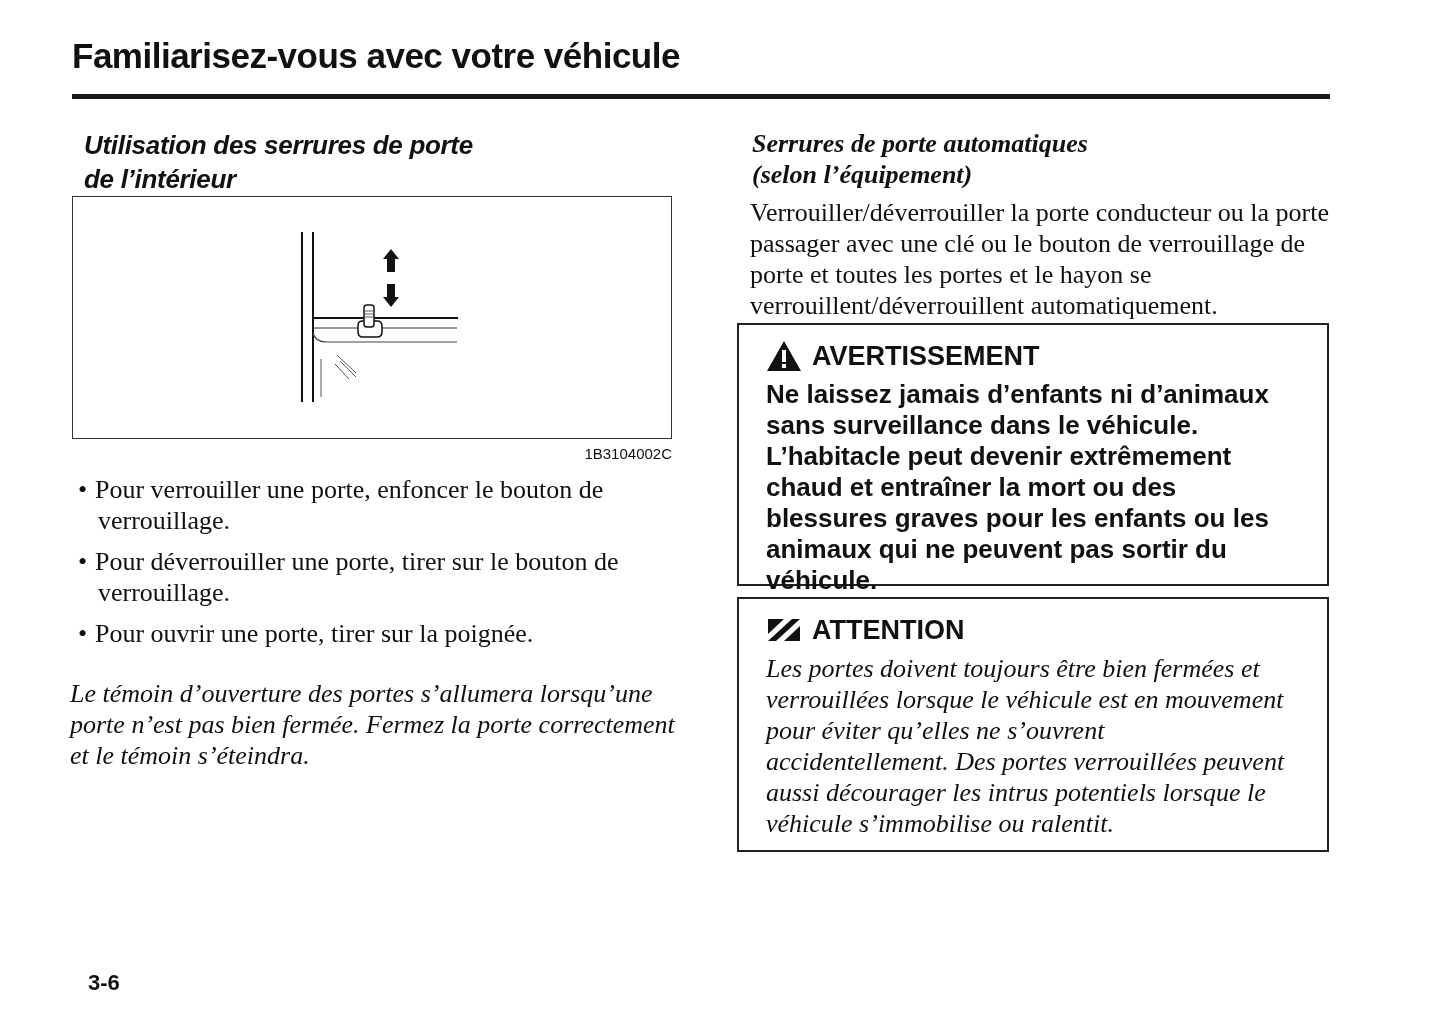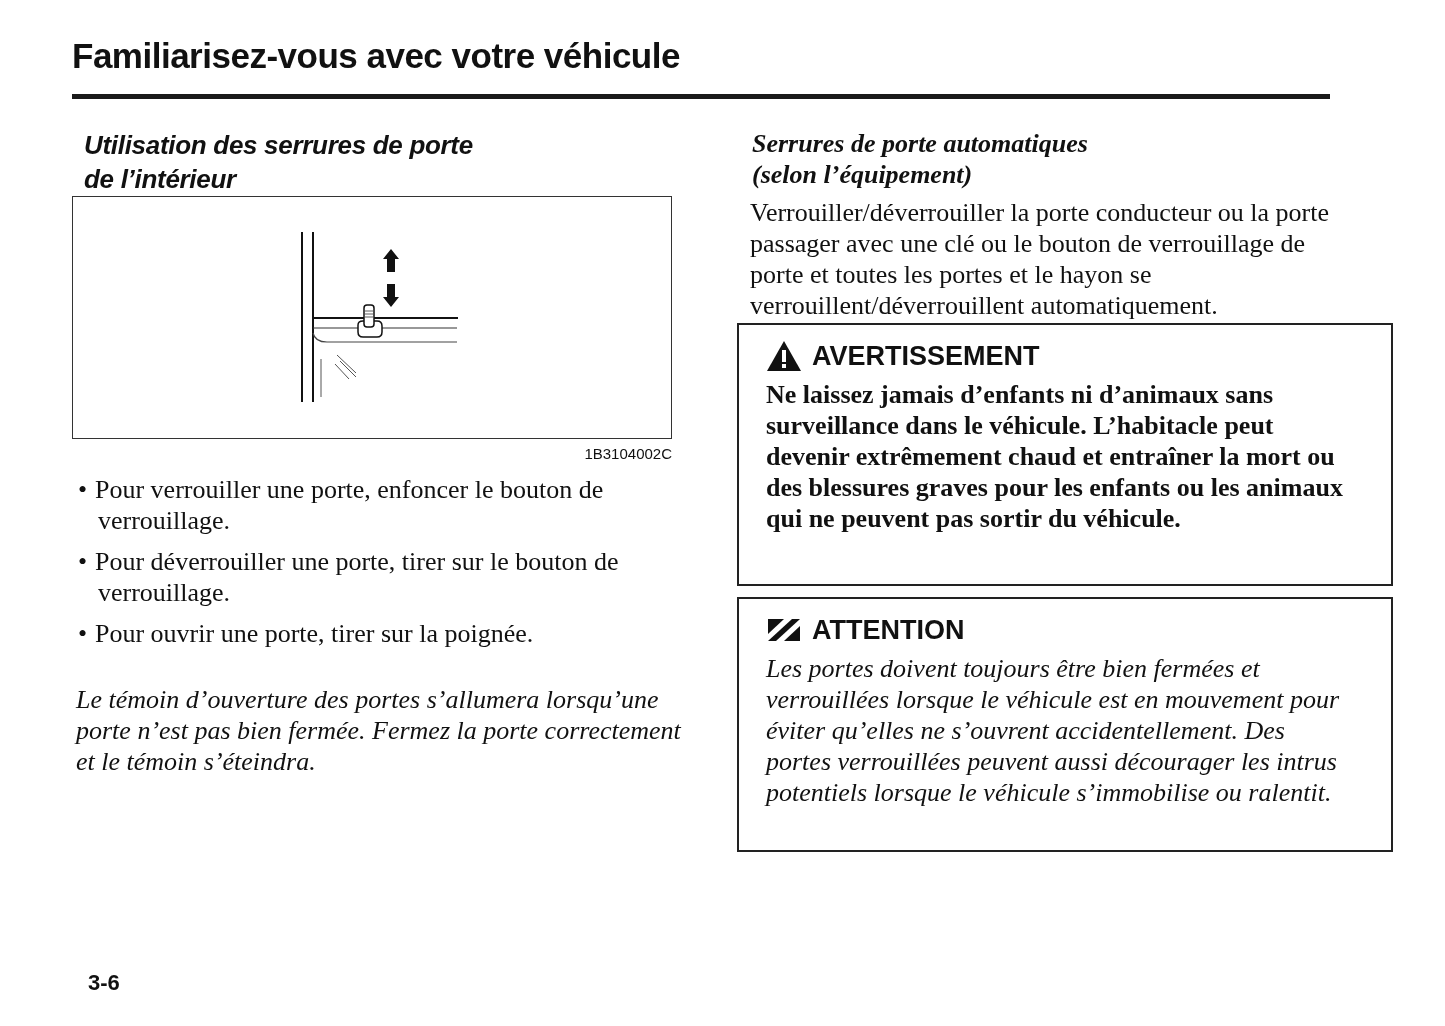--- a/index.html
+++ b/index.html
@@ -19,39 +19,39 @@
   .figure svg { position: absolute; left: 0; top: 0; }
   .caption {
     position: absolute; left: 540px; top: 445px; width: 132px; text-align: right;
     font-family: "Liberation Sans", sans-serif; font-size: 15px; margin: 0;
   }
   .bullets { position: absolute; left: 70px; top: 466px; width: 620px; margin: 8px; padding: 0; list-style: none;
     font-family: "Liberation Serif", serif; font-size: 26px; line-height: 31px; }
   .bullets li { padding-left: 20px; text-indent: -20px; margin-bottom: 10px; }
   .bullets .dot { display: inline-block; width: 17px; text-indent: 0; }
   .note-italic {
-    position: absolute; left: 70px; top: 678px; width: 610px; margin: 6px;
+    position: absolute; left: 70px; top: 678px; width: 610px; margin: 0;
     font-family: "Liberation Serif", serif; font-style: italic; font-size: 26px; line-height: 31px;
   }
   .h-serif {
     position: absolute; left: 737px; top: 113px; margin: 15px;
     font-family: "Liberation Serif", serif; font-weight: bold; font-style: italic;
     font-size: 26px; line-height: 31px;
   }
   .para {
     position: absolute; left: 737px; top: 184px; width: 600px; margin: 13px;
     font-family: "Liberation Serif", serif; font-size: 26px; line-height: 31px;
   }
-  .box { position: absolute; left: 737px; width: 656px; border: 2px solid #222; box-sizing: border-box; padding: 14px 36px 0 27px; }
+  .box { position: absolute; left: 737px; width: 592px; border: 2px solid #222; box-sizing: border-box; padding: 14px 36px 0 27px; }
   .box.warn { top: 323px; height: 263px; }
   .box.caution { top: 597px; height: 255px; }
   .box-head { display: flex; align-items: center; gap: 10px; margin: 0 0 6px 0;
     font-family: "Liberation Sans", sans-serif; font-weight: bold; font-size: 27px; line-height: 34px; }
   .box-head svg { flex: none; }
-  .box-body-bold { margin: 0; font-family: Liberation Serif, serif; font-weight: bold; font-size: 26px; line-height: 31px; }
+  .box-body-bold { margin: 0; font-family: Liberation Sans, sans-serif; font-weight: bold; font-size: 26px; line-height: 31px; }
   .box-body-italic { margin: 0; font-family: "Liberation Serif", serif; font-style: italic; font-size: 26px; line-height: 31px; }
   .page-num { position: absolute; left: 72px; top: 954px; margin: 16px;
     font-family: "Liberation Sans", sans-serif; font-weight: bold; font-size: 22px; }
 </style>
 </head>
 <body>
 
 <h1 class="title">Familiarisez-vous avec votre véhicule</h1>
 <div class="rule"></div>
 

